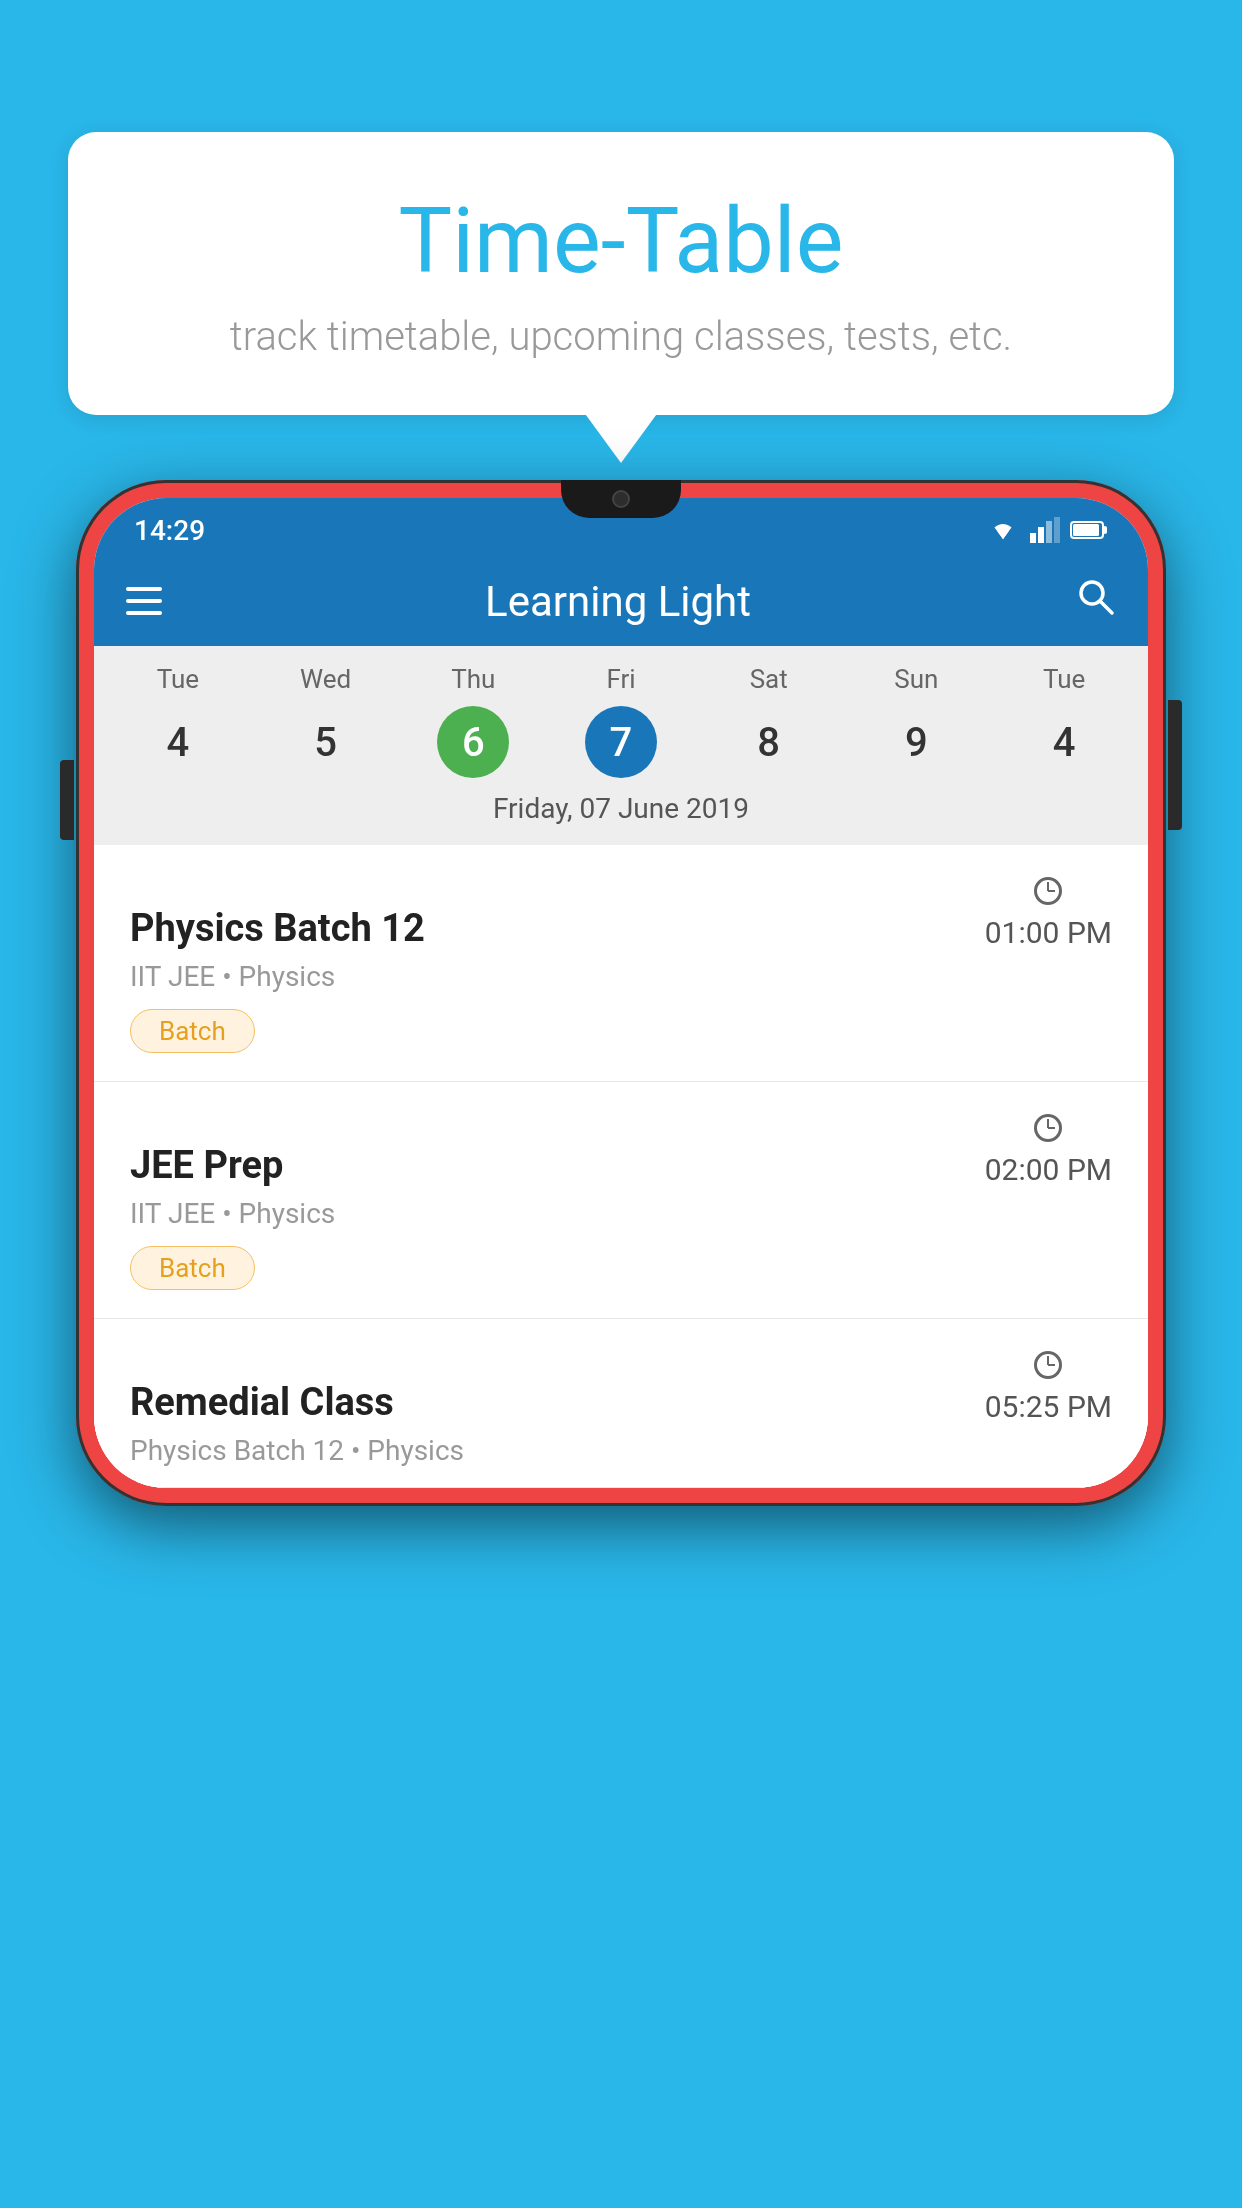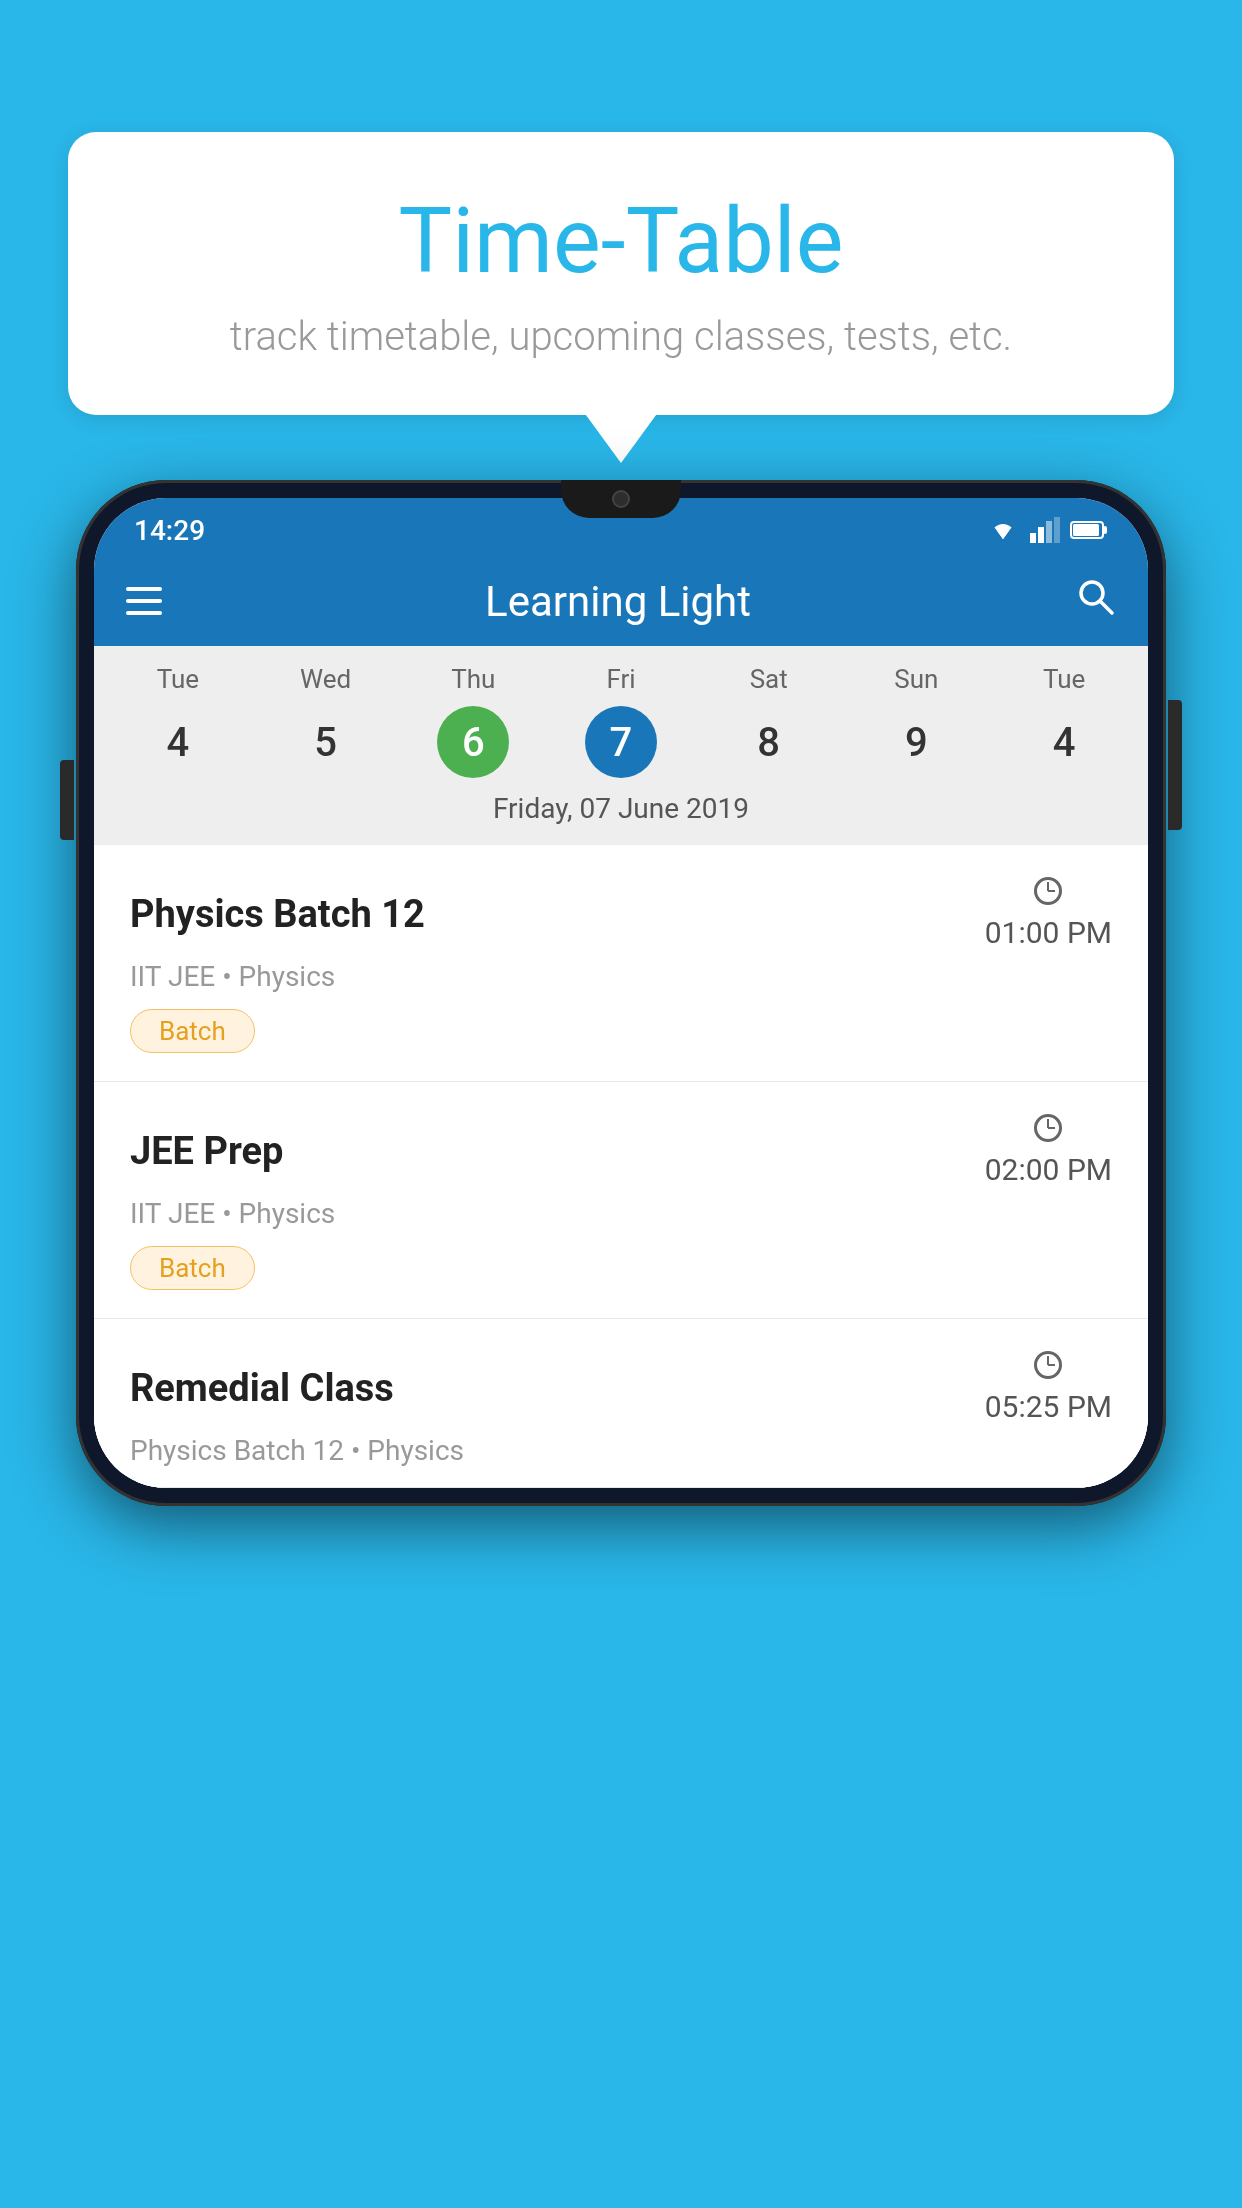--- a/index.html
+++ b/index.html
@@ -65,21 +65,21 @@
     
     .phone-container {
       position: absolute;
       top: 480px;
       left: 76px;
       right: 76px;
       bottom: 0;
     }
 
     .phone-outer {
-      background: #0f172a;
+      background: #ef4444;
       border-radius: 90px;
       padding: 18px;
       position: relative;
       width: 100%;
       box-shadow: 0 20px 60px rgba(0,0,0,0.5), inset 0 0 0 3px #333;
     }
 
     
     .phone-outer::before {
       content: '';
@@ -258,21 +258,21 @@
 
     .schedule-item {
       background: white;
       padding: 32px 36px 28px;
       border-bottom: 1px solid #e8e8e8;
     }
 
     .schedule-item-header {
       display: flex;
       justify-content: space-between;
-      align-items: center;
+      align-items: flex-end;
       margin-bottom: 10px;
     }
 
     .schedule-title {
       font-size: 38px;
       font-weight: 700;
       color: #222;
     }
 
     .schedule-time {

